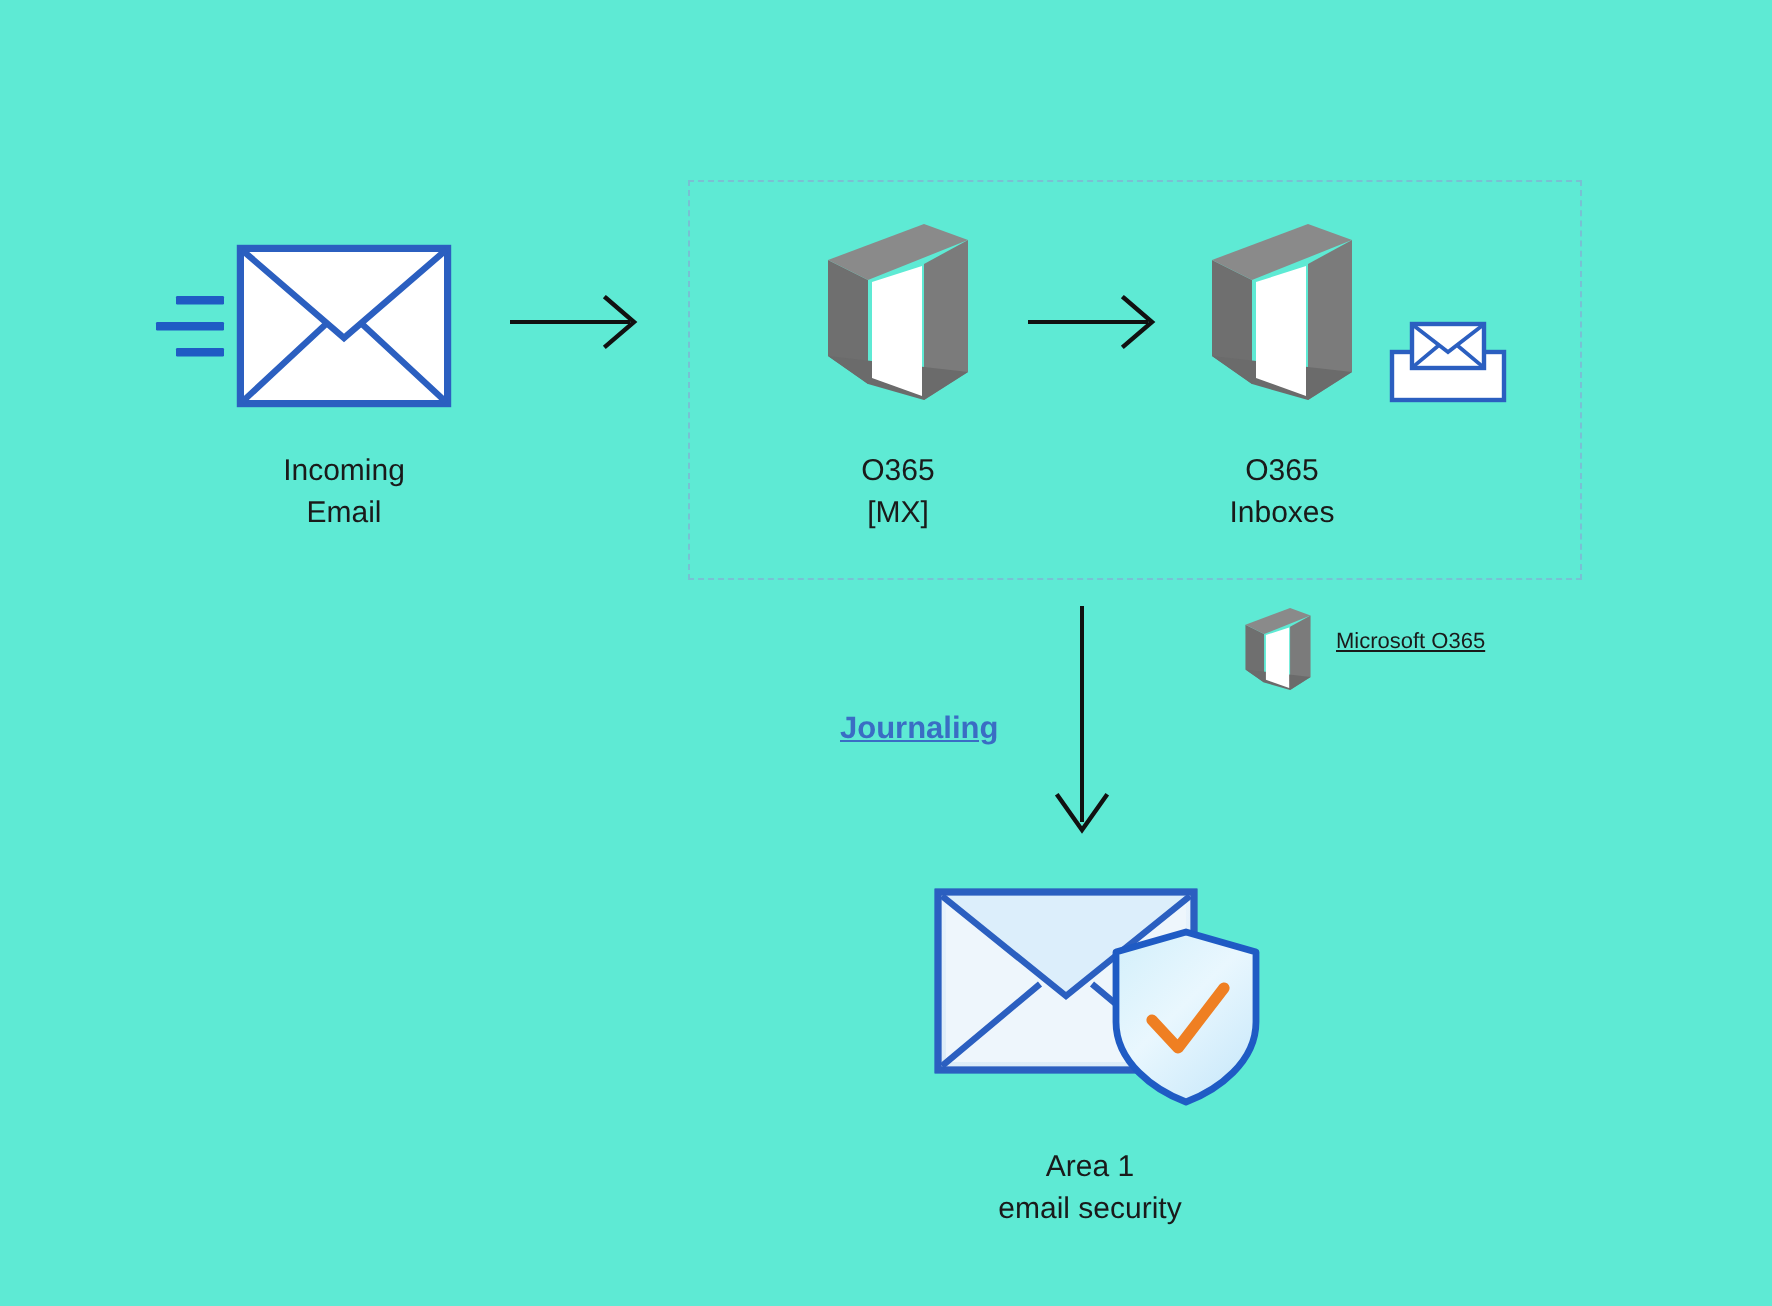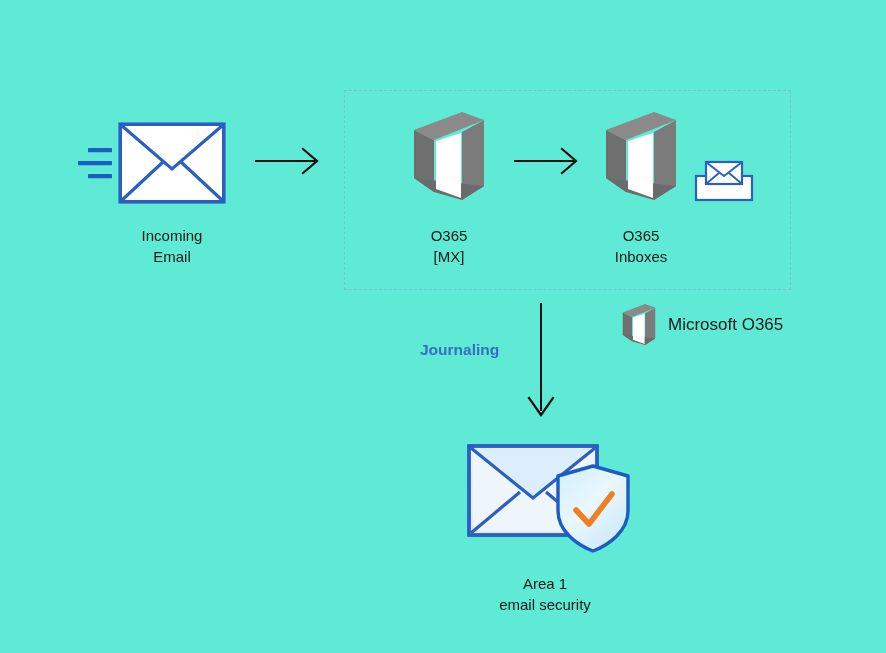--- a/index.html
+++ b/index.html
@@ -25,24 +25,25 @@
     color: #1a1a1a;
     font-size: 15px;
     line-height: 1.38;
     font-family: "Liberation Sans", "DejaVu Sans", sans-serif;
     white-space: pre-line;
     user-select: none;
   }
   .legend-label {
     position: absolute;
     color: #1a1a1a;
-    font-size: 17px;
+    font-size: 11px;
     line-height: 1.3;
     font-family: "Liberation Sans", "DejaVu Sans", sans-serif;
     white-space: nowrap;
+    text-decoration: underline;
   }
   .edge-label {
     position: absolute;
     font-size: 15.5px;
     font-weight: bold;
     font-family: "Liberation Sans", "DejaVu Sans", sans-serif;
     white-space: nowrap;
   }
   .dashed-zone {
     position: absolute;
@@ -128,21 +129,21 @@
     <path d="M 30 31 L 55 23 L 55 88 L 30 79 Z" fill="#ffffff"></path>
   </svg>
 
   <div class="legend-label" style="left:668px; top:314px;">Microsoft O365</div>
 
   <svg class="abs" style="left:524px; top:303px;" width="36" height="118" viewBox="0 0 36 118">
     <path d="M 17 0 L 17 108" stroke="#111111" stroke-width="2" fill="none"></path>
     <path d="M 5 95 L 17 112 L 29 95" stroke="#111111" stroke-width="2.2" fill="none" stroke-linecap="square" stroke-linejoin="miter"></path>
   </svg>
 
-  <div class="edge-label" style="left:420px; top:341px; color:#3a6dc4;">Journaling</div>
+  <div class="edge-label" style="left:420px; top:356px; color:#3a6dc4;text-decoration:underline;">Journaling</div>
 
   <svg class="abs" style="left:466px; top:432px;" width="168" height="122" viewBox="0 0 168 122">
     <defs>
       <linearGradient id="envGrad" x1="0" y1="0" x2="0" y2="1">
         <stop offset="0%" stop-color="#e8f3fc"></stop>
         <stop offset="100%" stop-color="#dcecf8"></stop>
       </linearGradient>
       <linearGradient id="shieldGrad" x1="0.1" y1="0" x2="0.9" y2="1">
         <stop offset="0%" stop-color="#d4f0fb"></stop>
         <stop offset="45%" stop-color="#e9f7fe"></stop>

